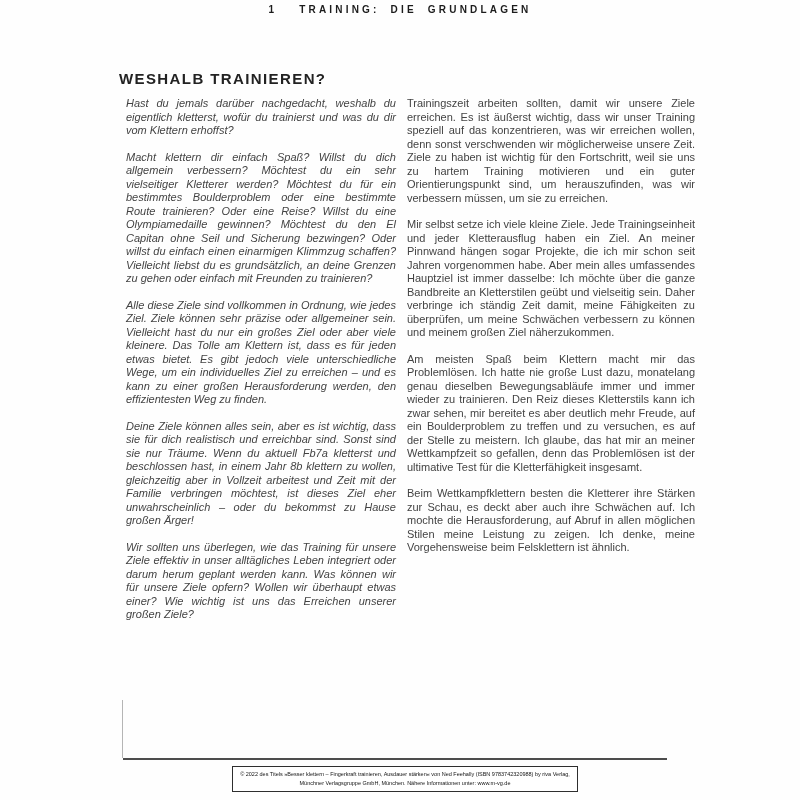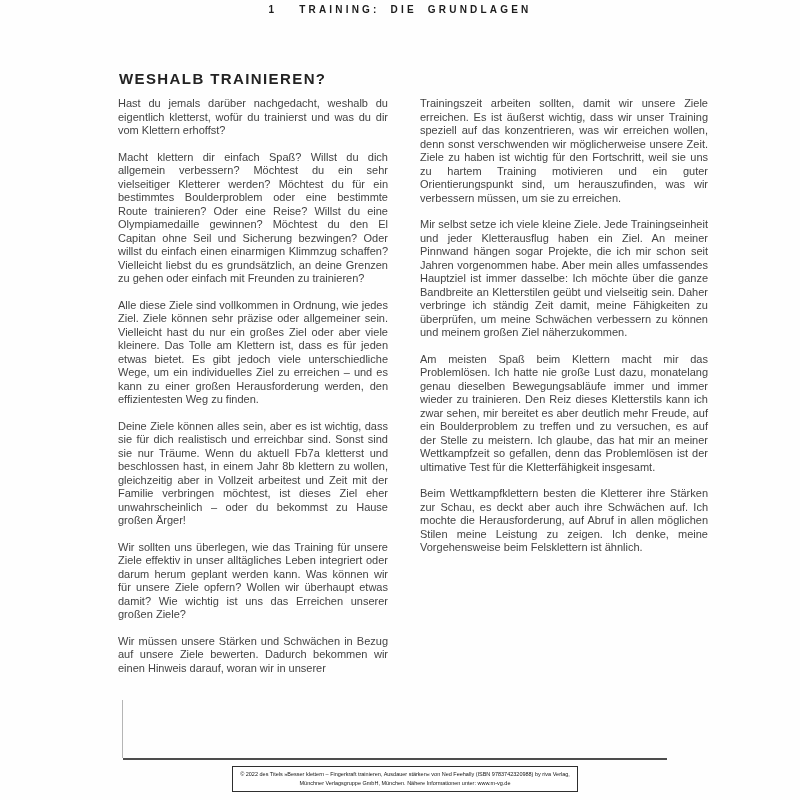--- a/index.html
+++ b/index.html
@@ -22,22 +22,22 @@
     position: absolute; left: 119px; top: 70px;
     font-size: 15px; font-weight: 700; color: #222;
     letter-spacing: 1.4px;
   }
   .col {
     position: absolute; top: 97px;
     text-align: justify;
     font-size: 11px; line-height: 13.5px;
     color: #434343;
   }
-  .col-left  { left: 118px; width: 270px; }
-  .col-right { left: 420px; width: 288px; }
+  .col-left  { left: 126px; width: 270px; font-style: italic; }
+  .col-right { left: 407px; width: 288px; }
   .col p { margin: 0 0 13px 0; }
   .col p:last-child { margin-bottom: 0; }
   .footer-rule {
     position: absolute; left: 123px; top: 758px;
     width: 544px; height: 2px; background: #4d4d4d;
   }
   .page-edge-shadow {
     position: absolute; left: 122px; top: 700px;
     width: 1px; height: 58px; background: #b5b5b5;
   }
@@ -64,22 +64,21 @@
 
   <div class="chapter-header">1  TRAINING: DIE GRUNDLAGEN</div>
 
   <h1 class="section-title" style="margin:0;">WESHALB TRAINIEREN?</h1>
 
   <div class="col col-left">
     <p>Hast du jemals darüber nachgedacht, weshalb du eigentlich kletterst, wofür du trainierst und was du dir vom Klettern erhoffst?</p>
     <p>Macht klettern dir einfach Spaß? Willst du dich allgemein verbessern? Möchtest du ein sehr vielseitiger Kletterer werden? Möchtest du für ein bestimmtes Boulderproblem oder eine bestimmte Route trainieren? Oder eine Reise? Willst du eine Olympiamedaille gewinnen? Möchtest du den El Capitan ohne Seil und Sicherung bezwingen? Oder willst du einfach einen einarmigen Klimmzug schaffen? Vielleicht liebst du es grundsätzlich, an deine Grenzen zu gehen oder einfach mit Freunden zu trainieren?</p>
     <p>Alle diese Ziele sind vollkommen in Ordnung, wie jedes Ziel. Ziele können sehr präzise oder allgemeiner sein. Vielleicht hast du nur ein großes Ziel oder aber viele kleinere. Das Tolle am Klettern ist, dass es für jeden etwas bietet. Es gibt jedoch viele unterschiedliche Wege, um ein individuelles Ziel zu erreichen – und es kann zu einer großen Herausforderung werden, den effizientesten Weg zu finden.</p>
     <p>Deine Ziele können alles sein, aber es ist wichtig, dass sie für dich realistisch und erreichbar sind. Sonst sind sie nur Träume. Wenn du aktuell Fb7a kletterst und beschlossen hast, in einem Jahr 8b klettern zu wollen, gleichzeitig aber in Vollzeit arbeitest und Zeit mit der Familie verbringen möchtest, ist dieses Ziel eher unwahrscheinlich – oder du bekommst zu Hause großen Ärger!</p>
-    <p>Wir sollten uns überlegen, wie das Training für unsere Ziele effektiv in unser alltägliches Leben integriert oder darum herum geplant werden kann. Was können wir für unsere Ziele opfern? Wollen wir überhaupt etwas damit? Wie wichtig ist uns das Erreichen unserer großen Ziele?</p>
-    <p>Wir müssen unsere Stärken und Schwächen in Bezug auf unsere Ziele bewerten. Dadurch bekommen wir einen Hinweis darauf, woran wir in unserer</p>
+    <p>Wir sollten uns überlegen, wie das Training für unsere Ziele effektiv in unser alltägliches Leben integriert oder darum herum geplant werden kann. Was können wir für unsere Ziele opfern? Wollen wir überhaupt etwas einer? Wie wichtig ist uns das Erreichen unserer großen Ziele?</p>
   </div>
 
   <div class="col col-right">
     <p>Trainingszeit arbeiten sollten, damit wir unsere Ziele erreichen. Es ist äußerst wichtig, dass wir unser Training speziell auf das konzentrieren, was wir erreichen wollen, denn sonst verschwenden wir möglicherweise unsere Zeit. Ziele zu haben ist wichtig für den Fortschritt, weil sie uns zu hartem Training motivieren und ein guter Orientierungspunkt sind, um herauszufinden, was wir verbessern müssen, um sie zu erreichen.</p>
     <p>Mir selbst setze ich viele kleine Ziele. Jede Trainingseinheit und jeder Kletterausflug haben ein Ziel. An meiner Pinnwand hängen sogar Projekte, die ich mir schon seit Jahren vorgenommen habe. Aber mein alles umfassendes Hauptziel ist immer dasselbe: Ich möchte über die ganze Bandbreite an Kletterstilen geübt und vielseitig sein. Daher verbringe ich ständig Zeit damit, meine Fähigkeiten zu überprüfen, um meine Schwächen verbessern zu können und meinem großen Ziel näherzukommen.</p>
     <p>Am meisten Spaß beim Klettern macht mir das Problemlösen. Ich hatte nie große Lust dazu, monatelang genau dieselben Bewegungsabläufe immer und immer wieder zu trainieren. Den Reiz dieses Kletterstils kann ich zwar sehen, mir bereitet es aber deutlich mehr Freude, auf ein Boulderproblem zu treffen und zu versuchen, es auf der Stelle zu meistern. Ich glaube, das hat mir an meiner Wettkampfzeit so gefallen, denn das Problemlösen ist der ultimative Test für die Kletterfähigkeit insgesamt.</p>
     <p>Beim Wettkampfklettern besten die Kletterer ihre Stärken zur Schau, es deckt aber auch ihre Schwächen auf. Ich mochte die Herausforderung, auf Abruf in allen möglichen Stilen meine Leistung zu zeigen. Ich denke, meine Vorgehensweise beim Felsklettern ist ähnlich.</p>
   </div>
 
   <div class="page-edge-shadow"></div>

